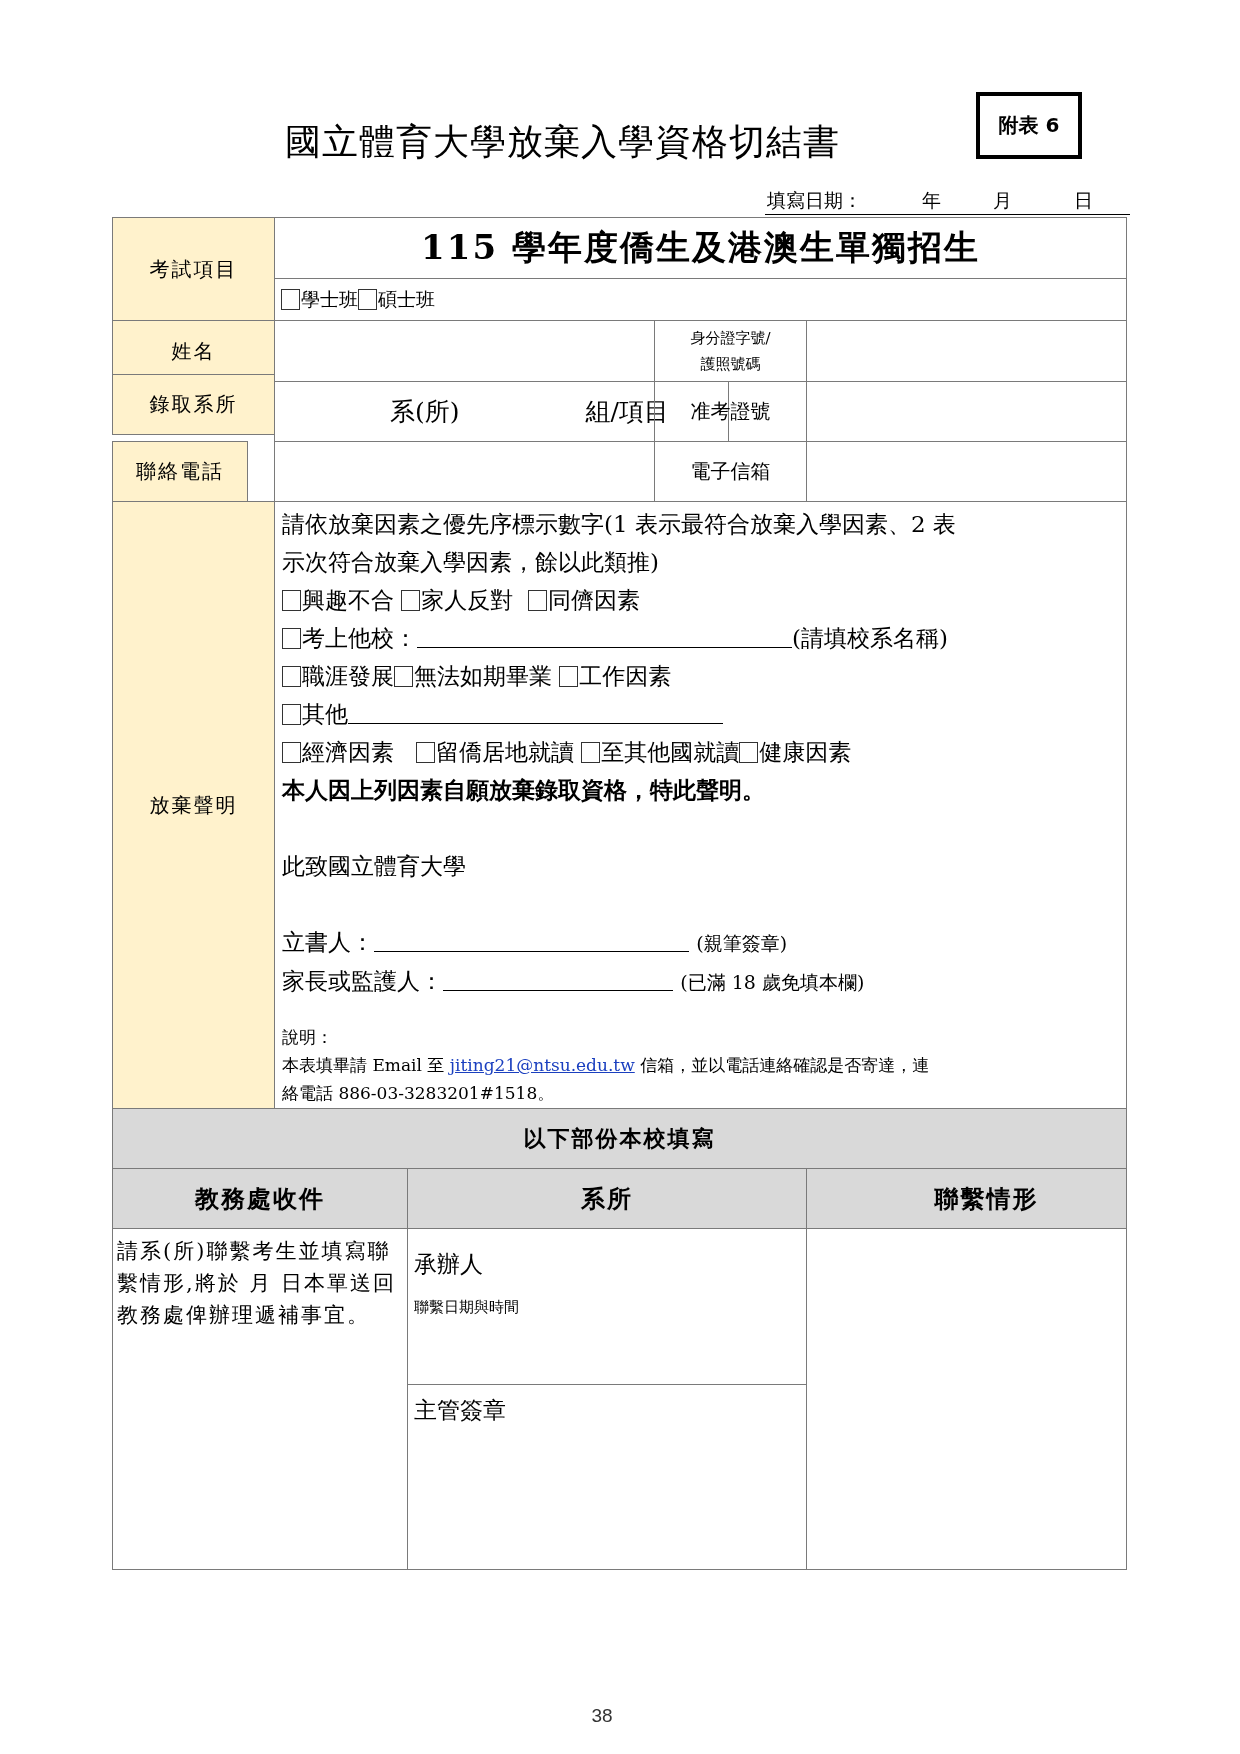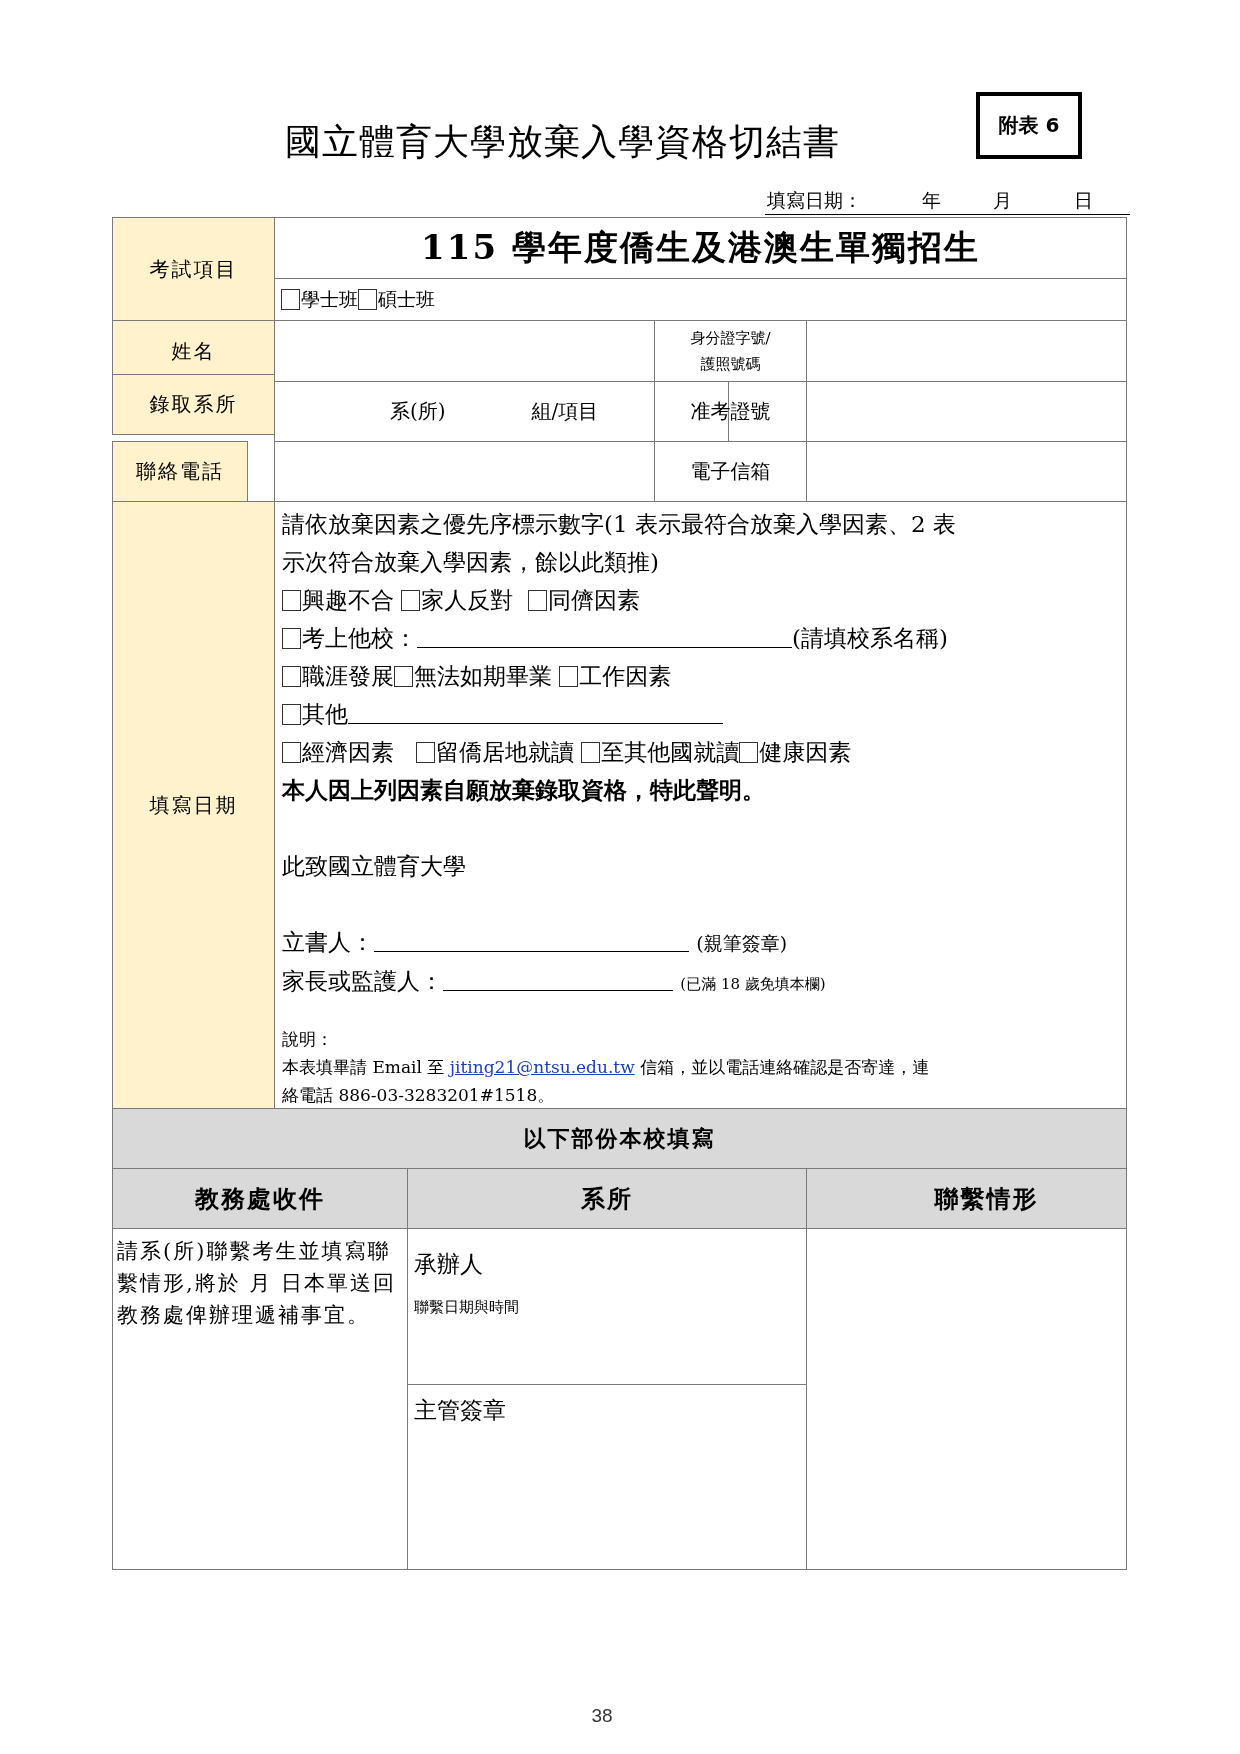--- a/index.html
+++ b/index.html
@@ -49,33 +49,33 @@
 
   <div class="cell lbl" style="left:0;top:103px;width:163px;height:62px;">姓名</div>
   <div class="cell" style="left:162px;top:103px;width:381px;height:62px;"></div>
   <div class="cell center" style="left:542px;top:103px;width:153px;height:62px;flex-direction:column;font-size:15px;line-height:26px;">
     <span>身分證字號/</span>
     <span>護照號碼</span>
   </div>
   <div class="cell" style="left:694px;top:103px;width:321px;height:62px;"></div>
 
   <div class="cell lbl" style="left:0;top:157px;width:163px;height:61px;">錄取系所</div>
-  <div class="cell" style="left:162px;top:164px;width:455px;height:61px;font-size:20px;">
+  <div class="cell" style="left:162px;top:164px;width:455px;height:61px;font-size:25px;gap:40px;">
     <span style="margin-left:115px;">系(所)</span>
     <span style="margin-left:86px;">組/項目</span>
   </div>
   <div class="cell center" style="left:542px;top:164px;width:153px;height:61px;font-size:20px;">准考證號</div>
   <div class="cell" style="left:694px;top:164px;width:321px;height:61px;"></div>
 
   <div class="cell lbl" style="left:0;top:224px;width:136px;height:61px;">聯絡電話</div>
   <div class="cell" style="left:162px;top:224px;width:381px;height:61px;"></div>
   <div class="cell center" style="left:542px;top:224px;width:153px;height:61px;font-size:20px;">電子信箱</div>
   <div class="cell" style="left:694px;top:224px;width:321px;height:61px;"></div>
 
-  <div class="cell lbl" style="left:0;top:284px;width:163px;height:608px;">填寫日期</div>
+  <div class="cell lbl" style="left:0;top:284px;width:163px;height:608px;">放棄聲明</div>
   <div class="cell" style="left:162px;top:284px;width:853px;height:608px;"></div>
 
   <div class="cell gray" style="left:0;top:891px;width:1015px;height:61px;font-size:22px;">以下部份本校填寫</div>
   <div class="cell gray" style="left:0;top:951px;width:296px;height:61px;">教務處收件</div>
   <div class="cell gray" style="left:295px;top:951px;width:400px;height:61px;">系所</div>
   <div class="cell gray" style="left:694px;top:951px;width:321px;height:61px;padding-left:40px;">聯繫情形</div>
 
   <div class="cell" style="left:0;top:1011px;width:296px;height:342px;align-items:flex-start;padding:6px 4px;font-size:21px;line-height:32px;letter-spacing:2px;">請系(所)聯繫考生並填寫聯繫情形,將於 月 日本單送回教務處俾辦理遞補事宜。</div>
   <div class="cell" style="left:295px;top:1011px;width:400px;height:157px;flex-direction:column;align-items:flex-start;justify-content:flex-start;padding:20px 6px;">
     <span style="font-size:23px;">承辦人</span>
@@ -113,21 +113,21 @@
   <div class="line" style="font-weight:bold;font-family:'DejaVu Sans',sans-serif;">本人因上列因素自願放棄錄取資格，特此聲明。</div>
   <div style="height:38px;"></div>
   <div class="line">此致國立體育大學</div>
   <div style="height:38px;"></div>
   <div class="line">
     <span>立書人：</span><span class="u" style="width:315px;"></span>
     <span style="font-size:19px;">(親筆簽章)</span>
   </div>
   <div class="line">
     <span>家長或監護人：</span><span class="u" style="width:230px;"></span>
-    <span style="font-size:15px;">(已滿 18 歲免填本欄)</span>
+    <span style="font-size:19px;">(已滿 18 歲免填本欄)</span>
   </div>
   <div style="height:22px;"></div>
   <div class="line small">說明：</div>
   <div class="line small">
     <span>本表填畢請 Email 至 </span><a class="mail">jiting21@ntsu.edu.tw</a><span> 信箱，並以電話連絡確認是否寄達，連</span>
   </div>
   <div class="line small">絡電話 886-03-3283201#1518。</div>
 </div>
 
 <div class="abs page-num">38</div>

